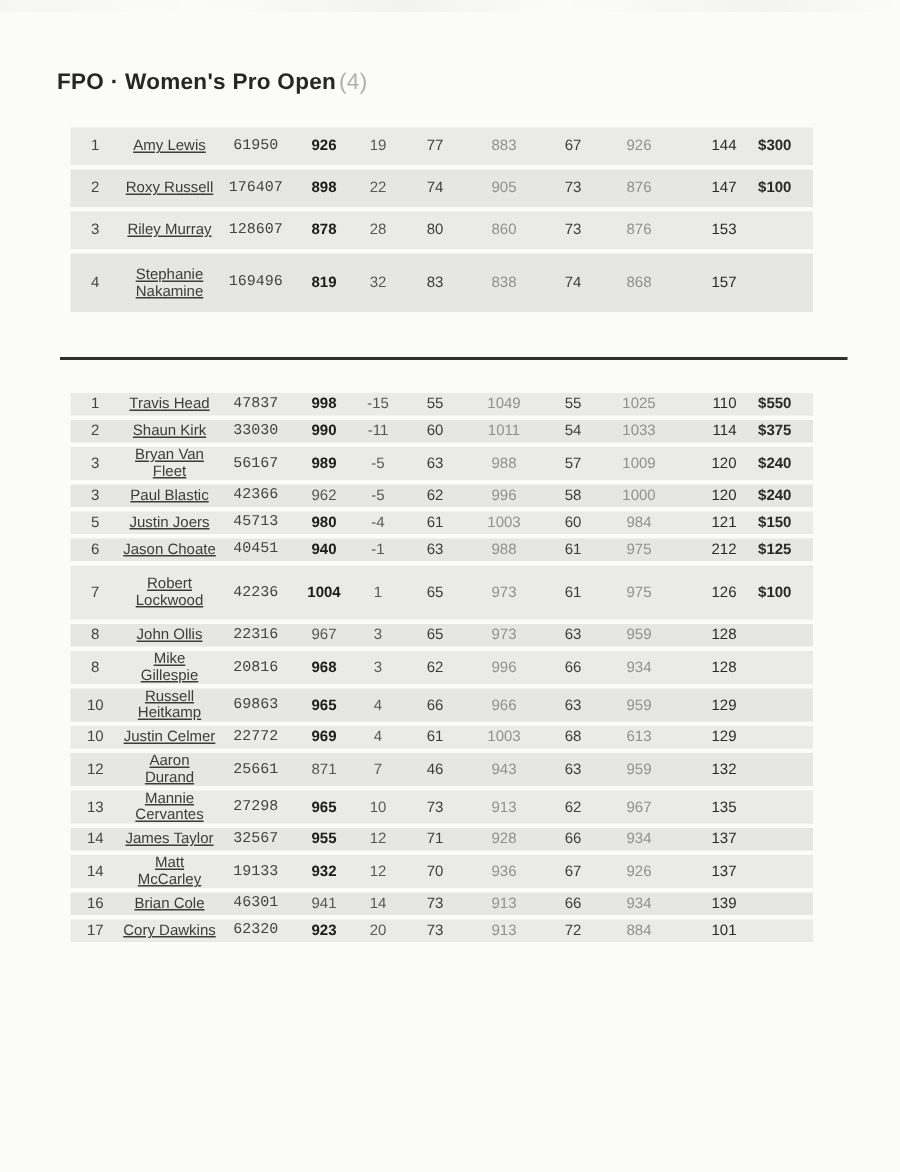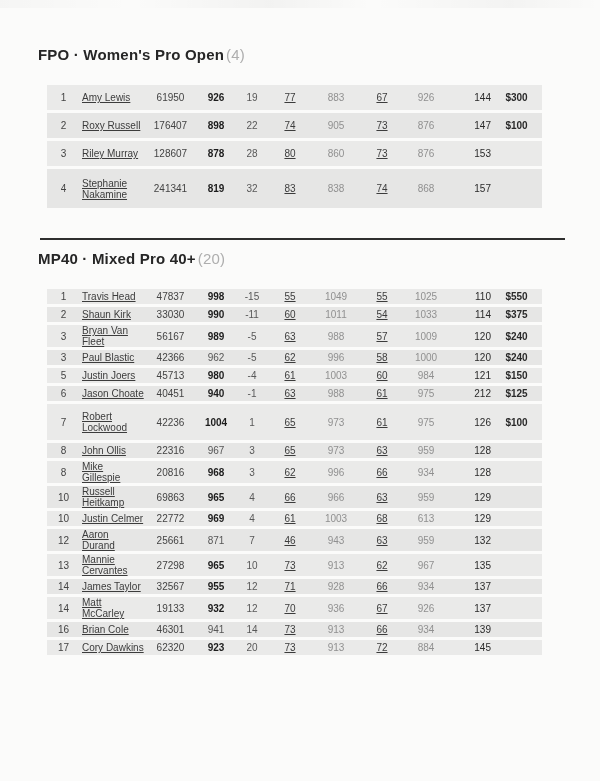--- a/index.html
+++ b/index.html
@@ -57,32 +57,31 @@
     font-size: 10px;
     line-height: 11px;
     text-align: center;
     color: #4a4a4a;
     box-sizing: border-box;
     flex: 0 0 auto;
   }
   .c-place  { width: 33px; color: #434343; }
   .c-name   {
     width: 64px;
-    text-align: left;
+    text-align: center;
     padding-left: 2px;
     text-decoration: underline;
     color: var(--link, #3c3c3c);
   }
-  .c-number { width: 53px; color: #434343; }
+  .c-number { width: 53px; color: #434343; font-family: Liberation Mono, monospace; }
   .c-rating { width: 38px; color: #565656; }
   .c-rating.b { font-weight: bold; color: var(--bold-rating, #1c1c1c); }
   .c-diff   { width: 34px; color: #585858; }
   .c-score  {
     width: 42px;
-    text-decoration: underline;
     color: var(--link, #3c3c3c);
   }
   .c-rr1 { width: 50px; color: var(--muted-rating, #909090); }
   .c-rr2 { width: 46px; color: var(--muted-rating, #909090); }
   .c-total { width: 42px; color: #2a2a2a; text-align: right; }
   .c-prize { width: 51px; color: #2a2a2a; font-weight: bold; }
   .divider {
     width: 525px;
     height: 2px;
     background: var(--divider, #2f2f2e);
@@ -135,37 +134,36 @@
           <div class="cell c-score">80</div>
           <div class="cell c-rr1">860</div>
           <div class="cell c-score">73</div>
           <div class="cell c-rr2">876</div>
           <div class="cell c-total">153</div>
           <div class="cell c-prize"></div>
         </div>
         <div class="trow tall">
           <div class="cell c-place">4</div>
           <div class="cell c-name">Stephanie Nakamine</div>
-          <div class="cell c-number">241341</div>
+          <div class="cell c-number">169496</div>
           <div class="cell c-rating b">819</div>
           <div class="cell c-diff">32</div>
           <div class="cell c-score">83</div>
           <div class="cell c-rr1">838</div>
           <div class="cell c-score">74</div>
           <div class="cell c-rr2">868</div>
           <div class="cell c-total">157</div>
           <div class="cell c-prize"></div>
         </div>
       </div>
   </section>
 
   <div class="divider"></div>
 
   <section class="division">
-    <h2 class="section-heading"><span>MP40 · Mixed Pro 40+</span><span class="cnt">(20)</span></h2>
     <div class="rtable mp40-table">
         <div class="trow">
           <div class="cell c-place">1</div>
           <div class="cell c-name">Travis Head</div>
           <div class="cell c-number">47837</div>
           <div class="cell c-rating b">998</div>
           <div class="cell c-diff">-15</div>
           <div class="cell c-score">55</div>
           <div class="cell c-rr1">1049</div>
           <div class="cell c-score">55</div>
@@ -371,19 +369,19 @@
         <div class="trow">
           <div class="cell c-place">17</div>
           <div class="cell c-name">Cory Dawkins</div>
           <div class="cell c-number">62320</div>
           <div class="cell c-rating b">923</div>
           <div class="cell c-diff">20</div>
           <div class="cell c-score">73</div>
           <div class="cell c-rr1">913</div>
           <div class="cell c-score">72</div>
           <div class="cell c-rr2">884</div>
-          <div class="cell c-total">145</div>
+          <div class="cell c-total">101</div>
           <div class="cell c-prize"></div>
         </div>
       </div>
   </section>
 
 </main>
 
 </body></html>

